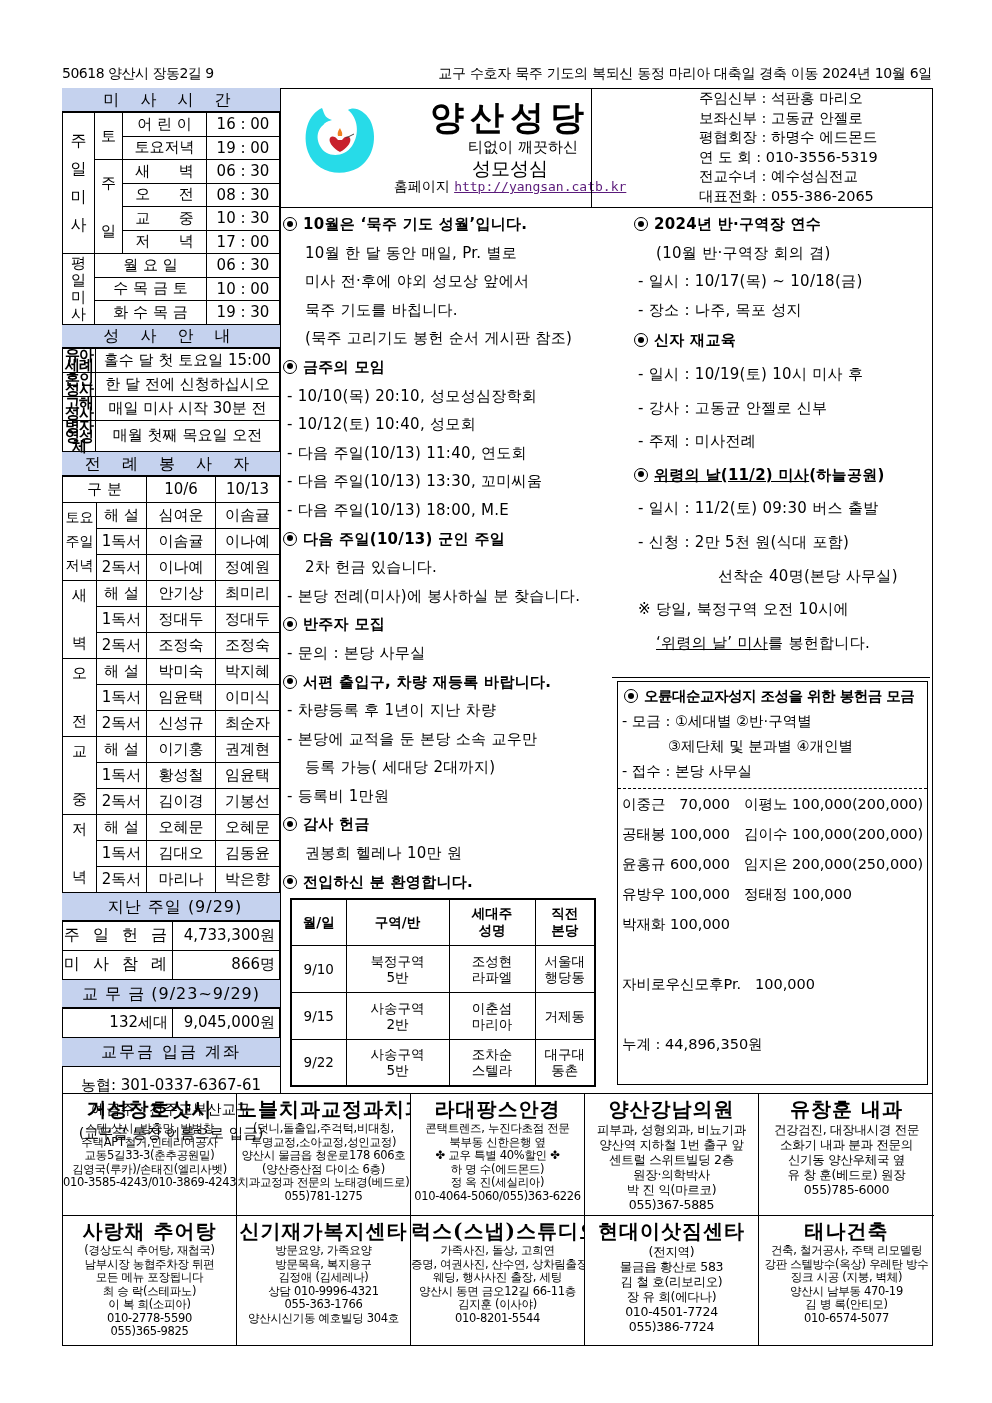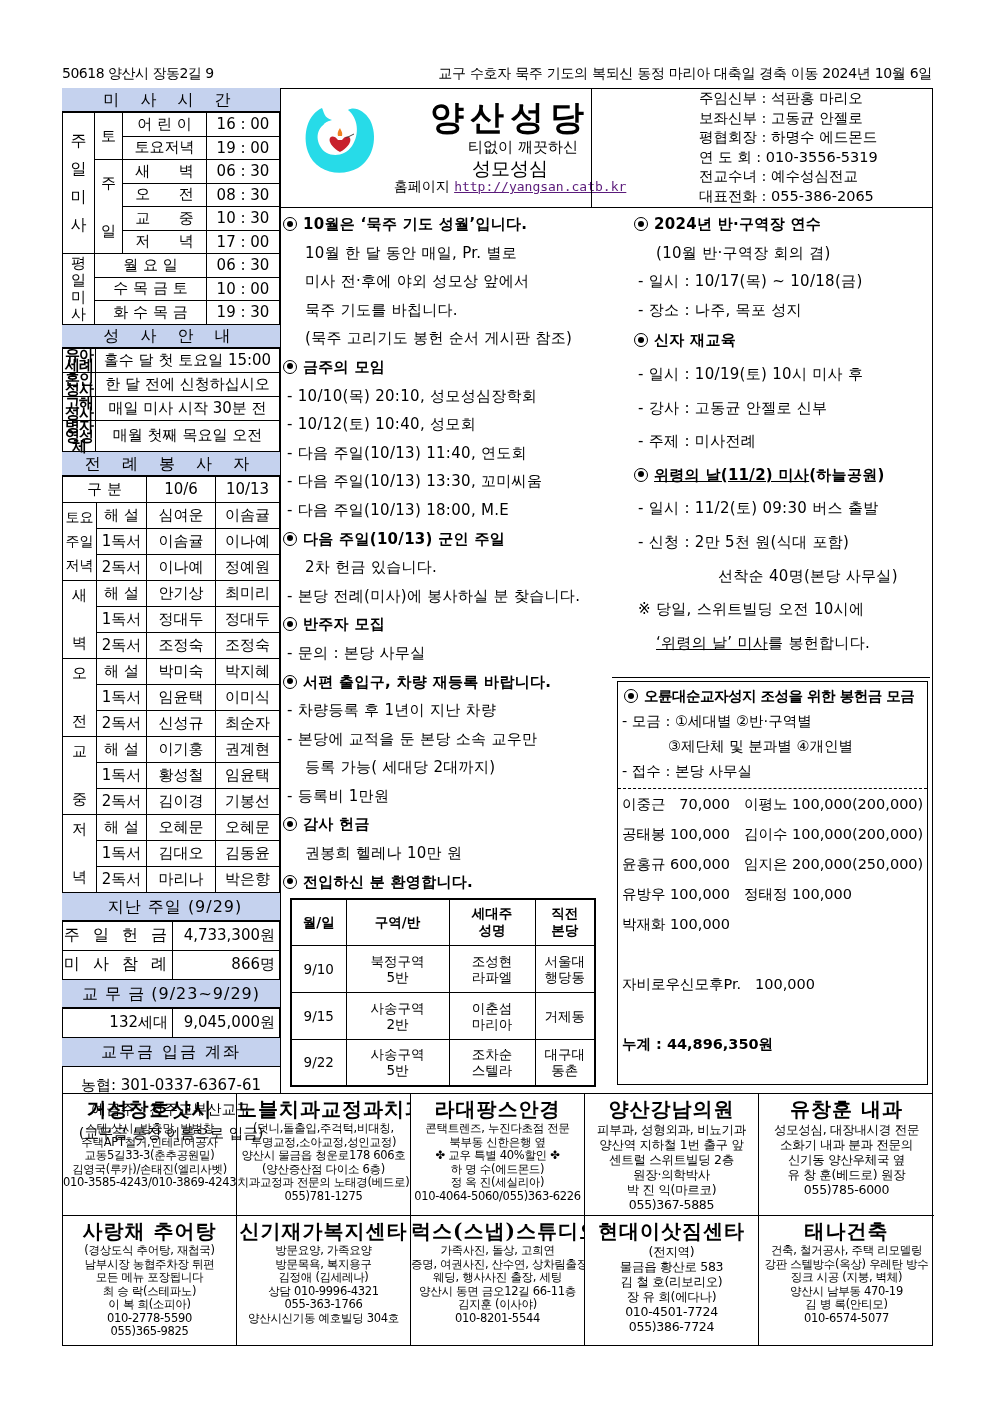--- a/index.html
+++ b/index.html
@@ -407,42 +407,42 @@
     <div class="line dash"><span>- 일시 : 10/17(목) ~ 10/18(금)</span></div>
     <div class="line dash"><span>- 장소 : 나주, 목포 성지</span></div>
     <div class="line b" style="height: 33.6px; line-height: 33.6px;"><span class="bullet"></span><span>신자 재교육</span></div>
     <div class="line dash" style="height: 33.6px; line-height: 33.6px;"><span>- 일시 : 10/19(토) 10시 미사 후</span></div>
     <div class="line dash" style="height: 33.6px; line-height: 33.6px;"><span>- 강사 : 고동균 안젤로 신부</span></div>
     <div class="line dash" style="height: 33.6px; line-height: 33.6px;"><span>- 주제 : 미사전례</span></div>
     <div class="line b" style="height: 33.6px; line-height: 33.6px;"><span class="bullet"></span><span class="u">위령의 날(11/2) 미사</span><span>(하늘공원)</span></div>
     <div class="line dash" style="height: 33.6px; line-height: 33.6px;"><span>- 일시 : 11/2(토) 09:30 버스 출발</span></div>
     <div class="line dash" style="height: 33.6px; line-height: 33.6px;"><span>- 신청 : 2만 5천 원(식대 포함)</span></div>
     <div class="line" style="padding-left: 86px; height: 33.6px; line-height: 33.6px;"><span>선착순 40명(본당 사무실)</span></div>
-    <div class="line dash" style="height: 33.6px; line-height: 33.6px;"><span>※ 당일, 스위트빌딩 오전 10시에</span></div>
+    <div class="line dash" style="height: 33.6px; line-height: 33.6px;"><span>※ 당일, 북정구역 오전 10시에</span></div>
     <div class="line ind" style="height: 33.6px; line-height: 33.6px;"><span class="u">‘위령의 날’ 미사</span><span>를 봉헌합니다.</span></div>
   </div>
 <div class="abs" style="left:612px;top:677px;width:318px;height:1px;background:#000;"></div>
 
 <div class="abs donation">
   <div class="dhead">
     <div class="l" style="font-weight:bold;letter-spacing:-0.5px;"><span class="bullet"></span><span>오륜대순교자성지 조성을 위한 봉헌금 모금</span></div>
     <div class="l" style="white-space:pre">- 모금 : ①세대별 ②반·구역별</div>
     <div class="l" style="white-space:pre">          ③제단체 및 분과별 ④개인별</div>
     <div class="l" style="white-space:pre">- 접수 : 본당 사무실</div>
   </div>
   <div class="dbody">
     <div class="l" style="white-space:pre">이중근   70,000   이평노 100,000(200,000)</div>
     <div class="l" style="white-space:pre">공태봉 100,000   김이수 100,000(200,000)</div>
     <div class="l" style="white-space:pre">윤홍규 600,000   임지은 200,000(250,000)</div>
     <div class="l" style="white-space:pre">유방우 100,000   정태정 100,000</div>
     <div class="l" style="white-space:pre">박재화 100,000</div>
     <div class="l" style="white-space:pre"></div>
     <div class="l" style="white-space:pre">자비로우신모후Pr.   100,000</div>
     <div class="l" style="white-space:pre"></div>
-    <div class="l" style="font-weight:bold;">누계 : 44,896,350원</div>
+    <div class="l" style="font-weight:normal;">누계 : 44,896,350원</div>
   </div>
 </div>
 
 <div class="abs ads">
   <div class="adgrid" id="adgrid">
       <div class="ad">
         <div class="t">거성창호샷시</div>
         <div class="s">스텐,샷시, 방충망, 방범창</div>
         <div class="s">주택APT철거,인테리어공사</div>
         <div class="s">교동5길33-3(춘추공원밑)</div>
@@ -471,21 +471,21 @@
         <div class="t">양산강남의원</div>
         <div class="s m">피부과, 성형외과, 비뇨기과</div>
         <div class="s m">양산역 지하철 1번 출구 앞</div>
         <div class="s m">센트럴 스위트빌딩 2층</div>
         <div class="s m">원장·의학박사</div>
         <div class="s m">박 진 익(마르코)</div>
         <div class="s m">055)367-5885</div>
       </div>
       <div class="ad">
         <div class="t">유창훈 내과</div>
-        <div class="s m">성모성심, 대장내시경 전문</div>
+        <div class="s m">건강검진, 대장내시경 전문</div>
         <div class="s m">소화기 내과 분과 전문의</div>
         <div class="s m">신기동 양산우체국 옆</div>
         <div class="s m">유 창 훈(베드로) 원장</div>
         <div class="s m">055)785-6000</div>
       </div>
       <div class="ad">
         <div class="t">사랑채 추어탕</div>
         <div class="s">(경상도식 추어탕, 재첩국)</div>
         <div class="s">남부시장 농협주차장 뒤편</div>
         <div class="s">모든 메뉴 포장됩니다</div>

